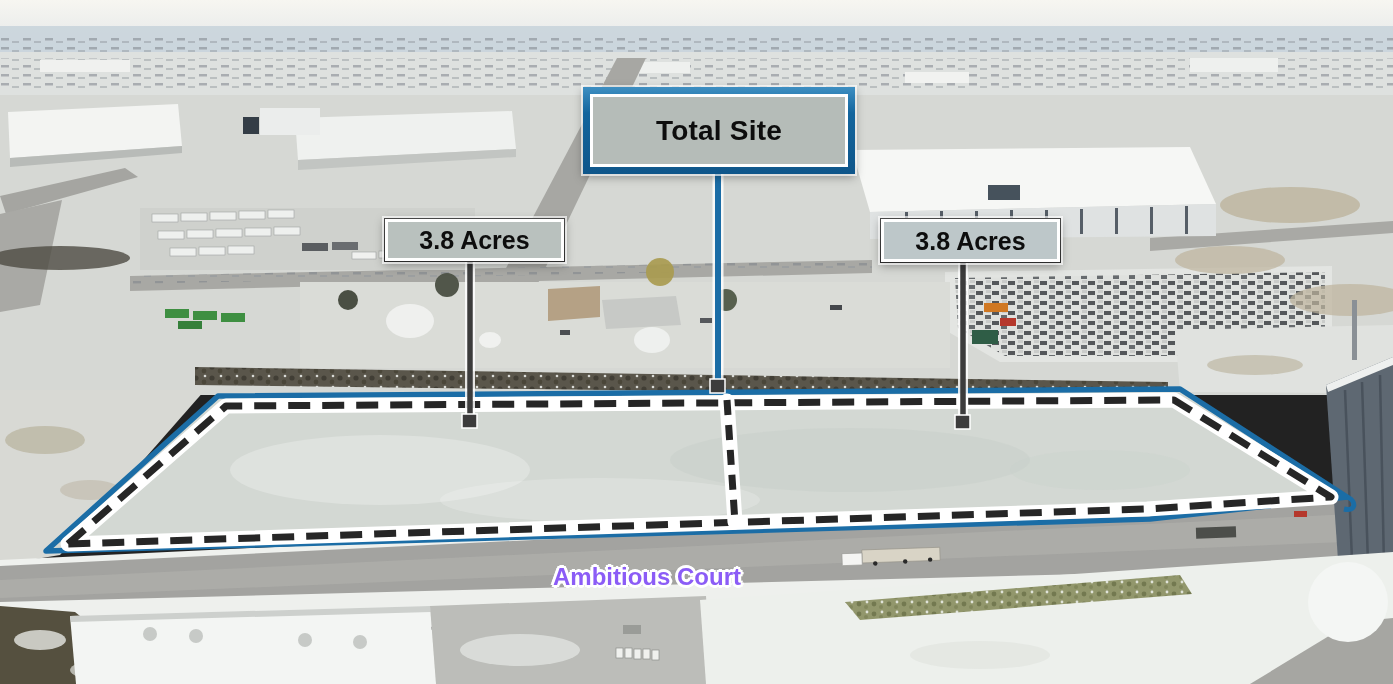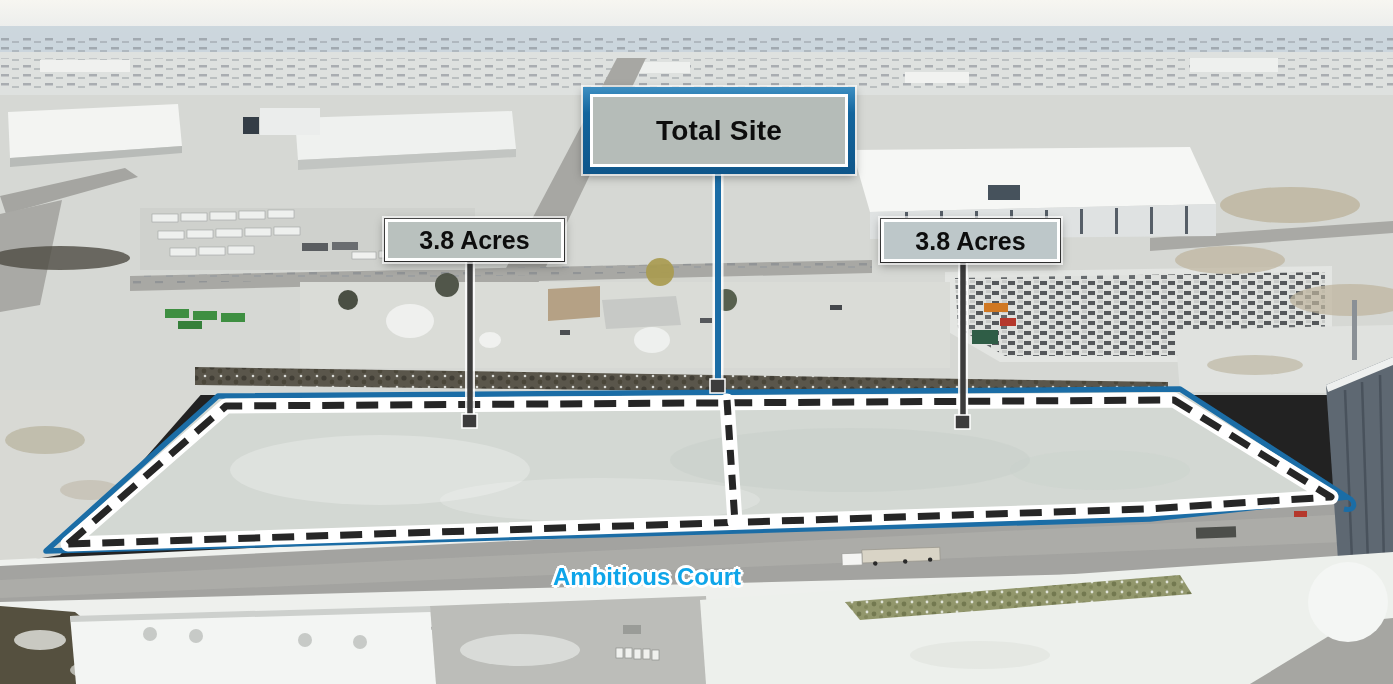--- a/index.html
+++ b/index.html
@@ -17,21 +17,21 @@
   .box-total{left:583px;top:87px;width:272px;height:87px;padding:7px;
     background:linear-gradient(#3e8fc2,#13659d 30%,#0f568a);}
   .box-total .inner{background:#b5bcb8;font-size:28px;letter-spacing:.2px;}
   .box-dark{padding:1px;background:linear-gradient(#484848,#2c2c2c);}
   .box-left{left:384px;top:218px;width:181px;height:44px;}
   .box-left .inner{background:#b9c1be;font-size:25px;}
   .box-right{left:880px;top:218px;width:181px;height:45px;}
   .box-right .inner{background:#bdc7c9;font-size:25px;}
   .street-label{
     position:absolute;left:553px;top:563px;width:180px;text-align:center;
-    font-size:24px;font-weight:bold;color:#0ea5e9;white-space:nowrap;
+    font-size:24px;font-weight:bold;color:#8b5cf6;white-space:nowrap;
     text-shadow:-2px -2px 0 #fff,2px -2px 0 #fff,-2px 2px 0 #fff,2px 2px 0 #fff,
                  0 -3px 0 #fff,0 3px 0 #fff,-3px 0 0 #fff,3px 0 0 #fff;
   }
 </style>
 </head>
 <body>
 
 <div class="stage">
 
 <svg width="1393" height="684" viewBox="0 0 1393 684">

